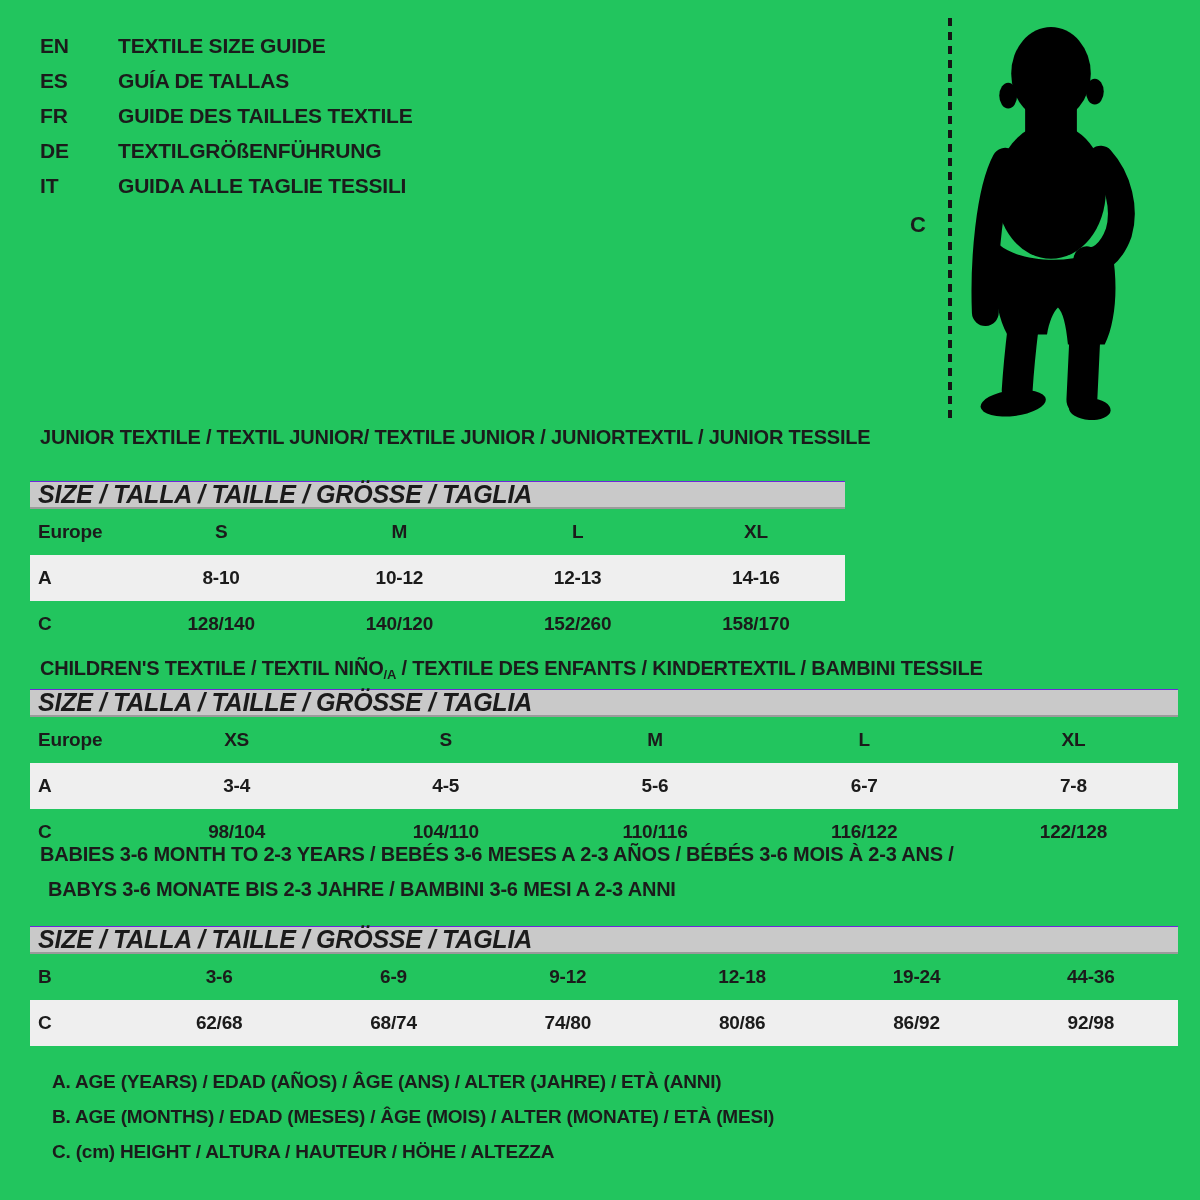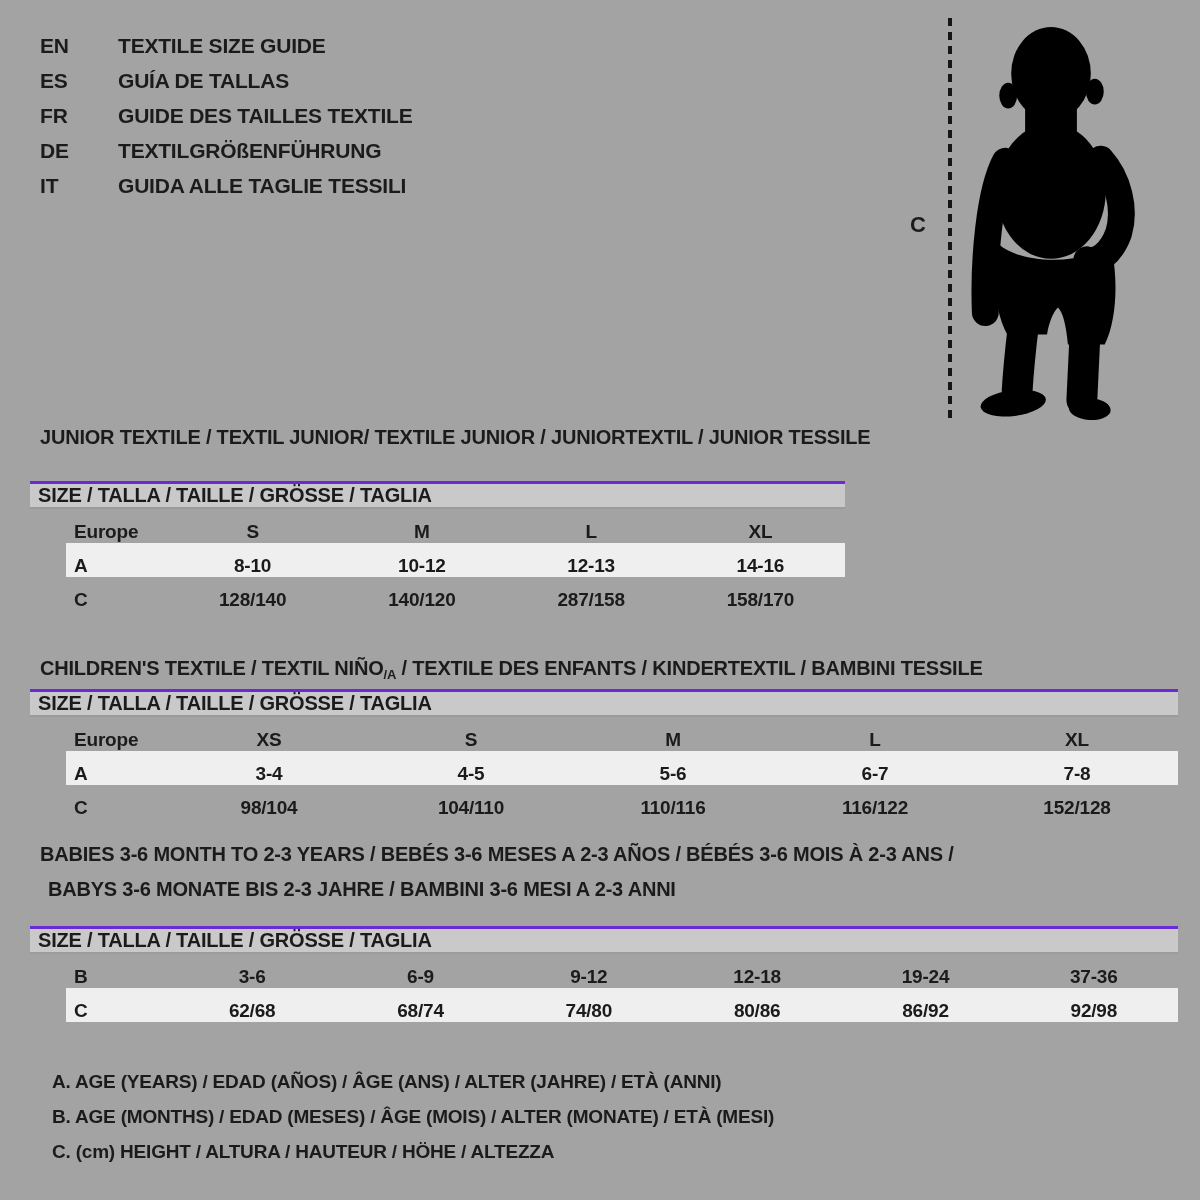--- a/index.html
+++ b/index.html
@@ -1,20 +1,20 @@
 <!DOCTYPE html>
 <html><head>
 <meta charset="utf-8">
 <style>
   * { margin:0; padding:0; box-sizing:border-box; }
   html,body { background:#ffffff; }
   #canvas {
     position:relative;
     width:1200px; height:1200px;
-    background:#a3a3a3;
+    background:#22c55e;
     font-family:"Liberation Sans","DejaVu Sans",sans-serif;
     color:#1b1b1b;
     font-weight:700;
     letter-spacing:-0.2px;
   }
 
   
   .lang-block { position:absolute; left:40px; top:28px; }
   .lang-row { display:flex; height:35px; align-items:center; font-size:21px; }
   .lang-code { width:78px; }
@@ -31,26 +31,26 @@
     font-size:22px;
   }
   .silhouette { position:absolute; left:963px; top:14px; }
 
   
   .section-title { position:absolute; left:40px; font-size:20px; white-space:nowrap; }
   .section-title .sub { font-size:13px; vertical-align:-4px; }
   .size-table { position:absolute; left:30px; }
   .size-table .bar {
     height:28px; background:#c9c9c9;
-    border-top:3px solid #6d28d9;
+    border-top:1px solid #6d28d9;
     border-bottom:2px solid #9b9b9b;
     display:flex; align-items:center;
-    padding-left:8px; font-size:20px;
+    padding-left:8px; font-size:25px;font-style:italic;
   }
-  .trow { display:flex; height:34px; align-items:flex-end; font-size:19px;margin-left:36px; }
+  .trow { display:flex; height:46px; align-items:center; font-size:19px; }
   .trow.shaded { background:#efefef; }
   .cell-label { width:102px; padding-left:8px; }
   .cell-val { flex:1; text-align:center; }
   .w815 { width:815px; }
   .w1148 { width:1148px; }
 
   
   .legend { position:absolute; left:52px; top:1064px; }
   .legend-line { height:35px; display:flex; align-items:center; font-size:19px; white-space:nowrap; }
 </style>
@@ -116,21 +116,21 @@
       <span class="cell-label">A</span>
       <span class="cell-val">8-10</span>
       <span class="cell-val">10-12</span>
       <span class="cell-val">12-13</span>
       <span class="cell-val">14-16</span>
     </div>
     <div class="trow">
       <span class="cell-label">C</span>
       <span class="cell-val">128/140</span>
       <span class="cell-val">140/120</span>
-      <span class="cell-val">287/158</span>
+      <span class="cell-val">152/260</span>
       <span class="cell-val">158/170</span>
     </div>
   </div>
 
   <div class="section-title" style="top:657px;">
     <span>CHILDREN'S TEXTILE / TEXTIL NIÑO</span><span class="sub">/A</span><span> / TEXTILE DES ENFANTS / KINDERTEXTIL / BAMBINI TESSILE</span>
   </div>
 
   <div class="size-table w1148" style="top:689px;">
     <div class="bar">SIZE / TALLA / TAILLE / GRÖSSE / TAGLIA</div>
@@ -149,37 +149,37 @@
       <span class="cell-val">5-6</span>
       <span class="cell-val">6-7</span>
       <span class="cell-val">7-8</span>
     </div>
     <div class="trow">
       <span class="cell-label">C</span>
       <span class="cell-val">98/104</span>
       <span class="cell-val">104/110</span>
       <span class="cell-val">110/116</span>
       <span class="cell-val">116/122</span>
-      <span class="cell-val">152/128</span>
+      <span class="cell-val">122/128</span>
     </div>
   </div>
 
   <div class="section-title" style="top:843px;">BABIES 3-6 MONTH TO 2-3 YEARS / BEBÉS 3-6 MESES A 2-3 AÑOS / BÉBÉS 3-6 MOIS À 2-3 ANS /</div>
   <div class="section-title" style="top:878px;margin-left:8px;">BABYS 3-6 MONATE BIS 2-3 JAHRE / BAMBINI 3-6 MESI A 2-3 ANNI</div>
 
   <div class="size-table w1148" style="top:926px;">
     <div class="bar">SIZE / TALLA / TAILLE / GRÖSSE / TAGLIA</div>
     <div class="trow">
       <span class="cell-label">B</span>
       <span class="cell-val">3-6</span>
       <span class="cell-val">6-9</span>
       <span class="cell-val">9-12</span>
       <span class="cell-val">12-18</span>
       <span class="cell-val">19-24</span>
-      <span class="cell-val">37-36</span>
+      <span class="cell-val">44-36</span>
     </div>
     <div class="trow shaded">
       <span class="cell-label">C</span>
       <span class="cell-val">62/68</span>
       <span class="cell-val">68/74</span>
       <span class="cell-val">74/80</span>
       <span class="cell-val">80/86</span>
       <span class="cell-val">86/92</span>
       <span class="cell-val">92/98</span>
     </div>

